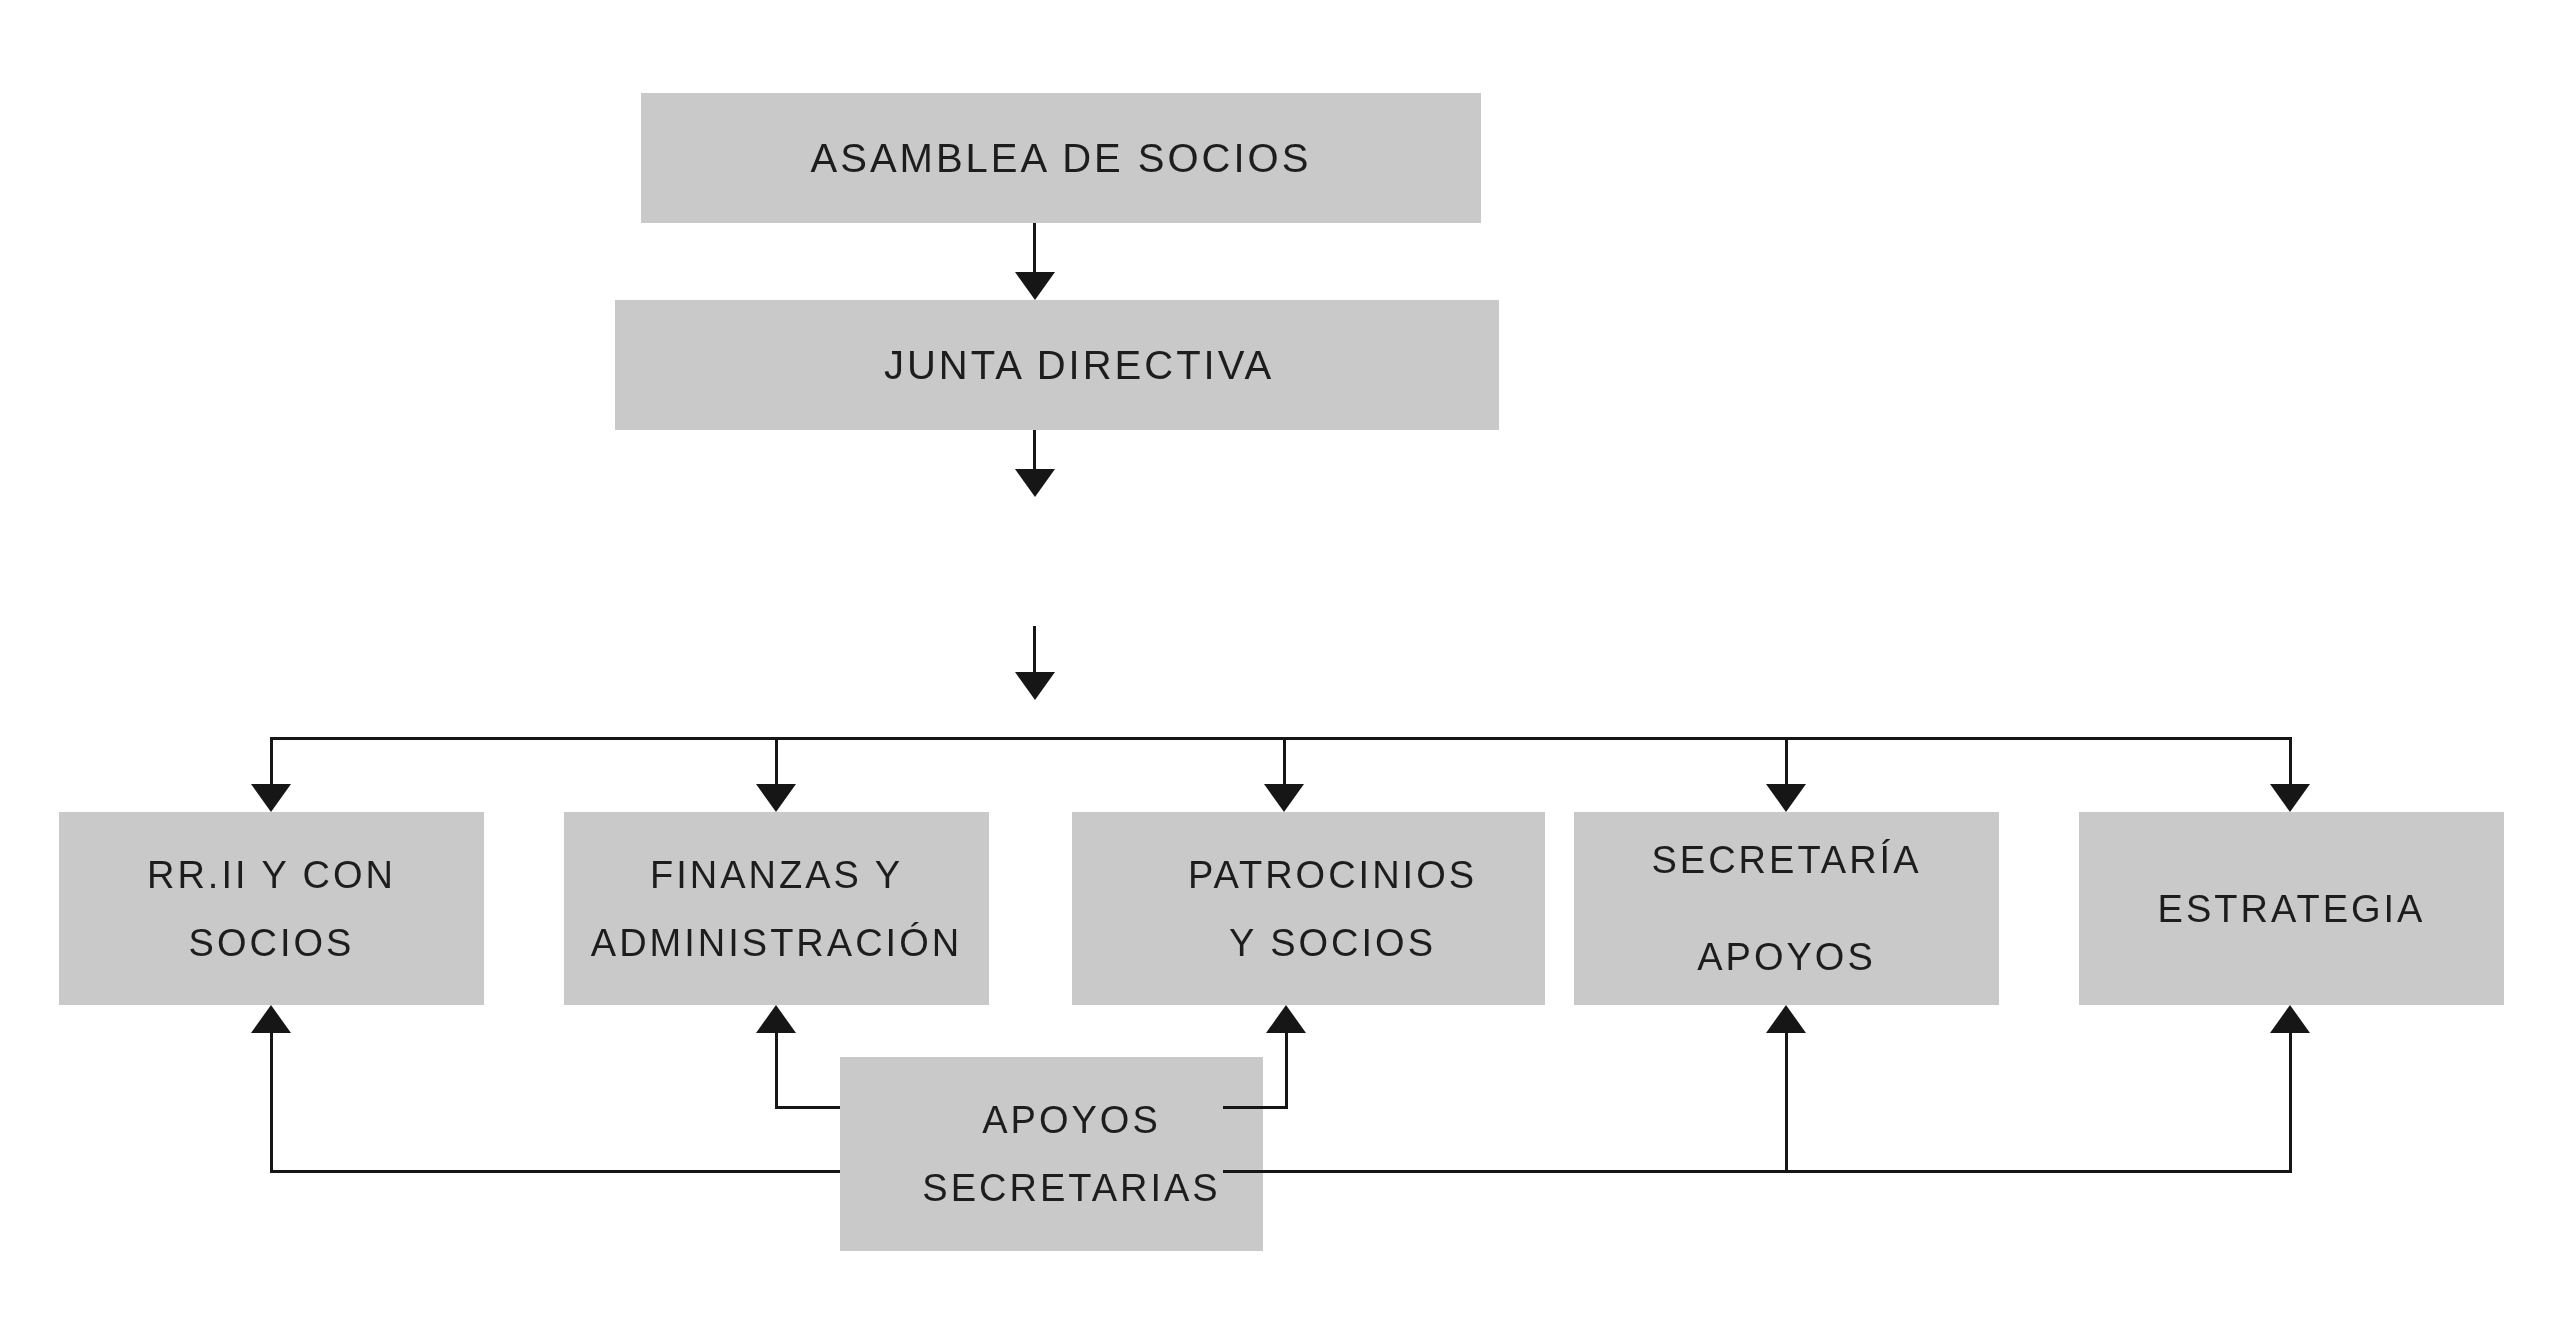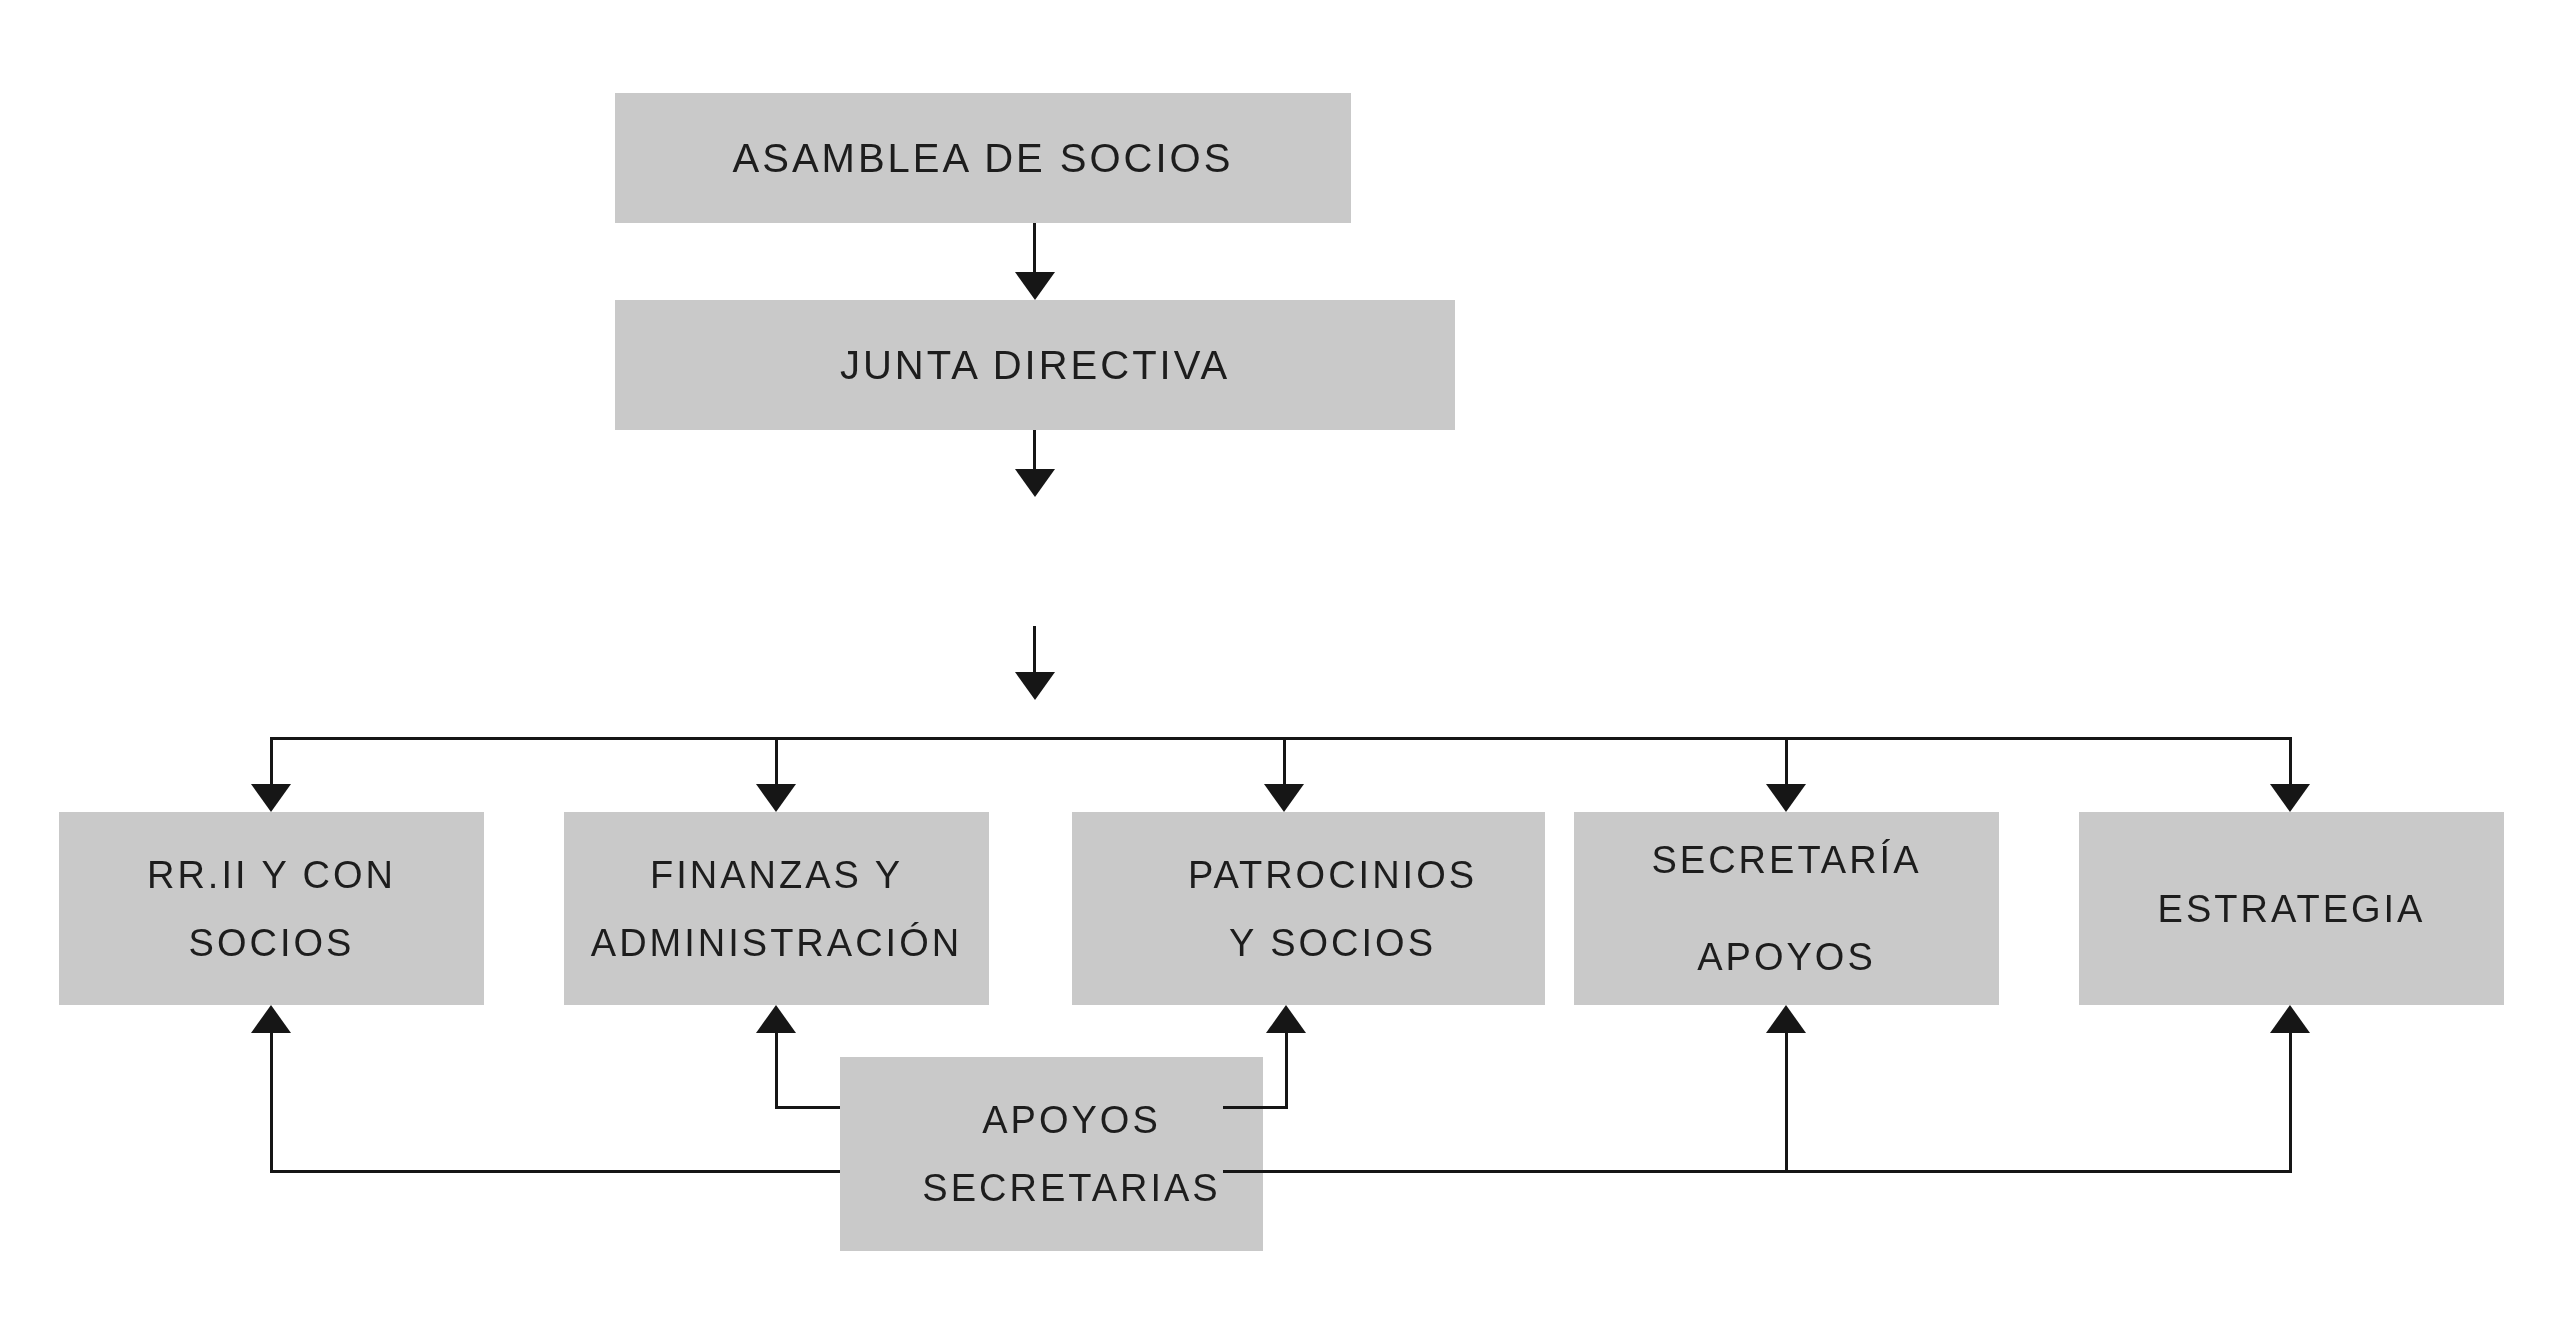--- a/index.html
+++ b/index.html
@@ -46,25 +46,25 @@
     border-left:20px solid transparent;
     border-right:20px solid transparent;
     border-bottom:28px solid var(--line);
   }
 </style>
 </head>
 <body>
 
 <div class="canvas">
 
-  <div class="box" style="left:615px;top:93px;width:736px;height:130px;">
+  <div class="box" style="left:641px;top:93px;width:840px;height:130px;">
     <span class="lbl">ASAMBLEA DE SOCIOS</span>
   </div>
 
-  <div class="box" style="left:615px;top:300px;width:840px;height:130px;">
+  <div class="box" style="left:615px;top:300px;width:840px;height:130px;padding-left:44px;">
     <span class="lbl">JUNTA DIRECTIVA</span>
   </div>
 
 
   <div class="vline" style="left:1033px;top:223px;height:49px;"></div>
   <div class="arr-down" style="left:1015px;top:272px;"></div>
 
   <div class="vline" style="left:1033px;top:430px;height:39px;"></div>
   <div class="arr-down" style="left:1015px;top:469px;"></div>
 

